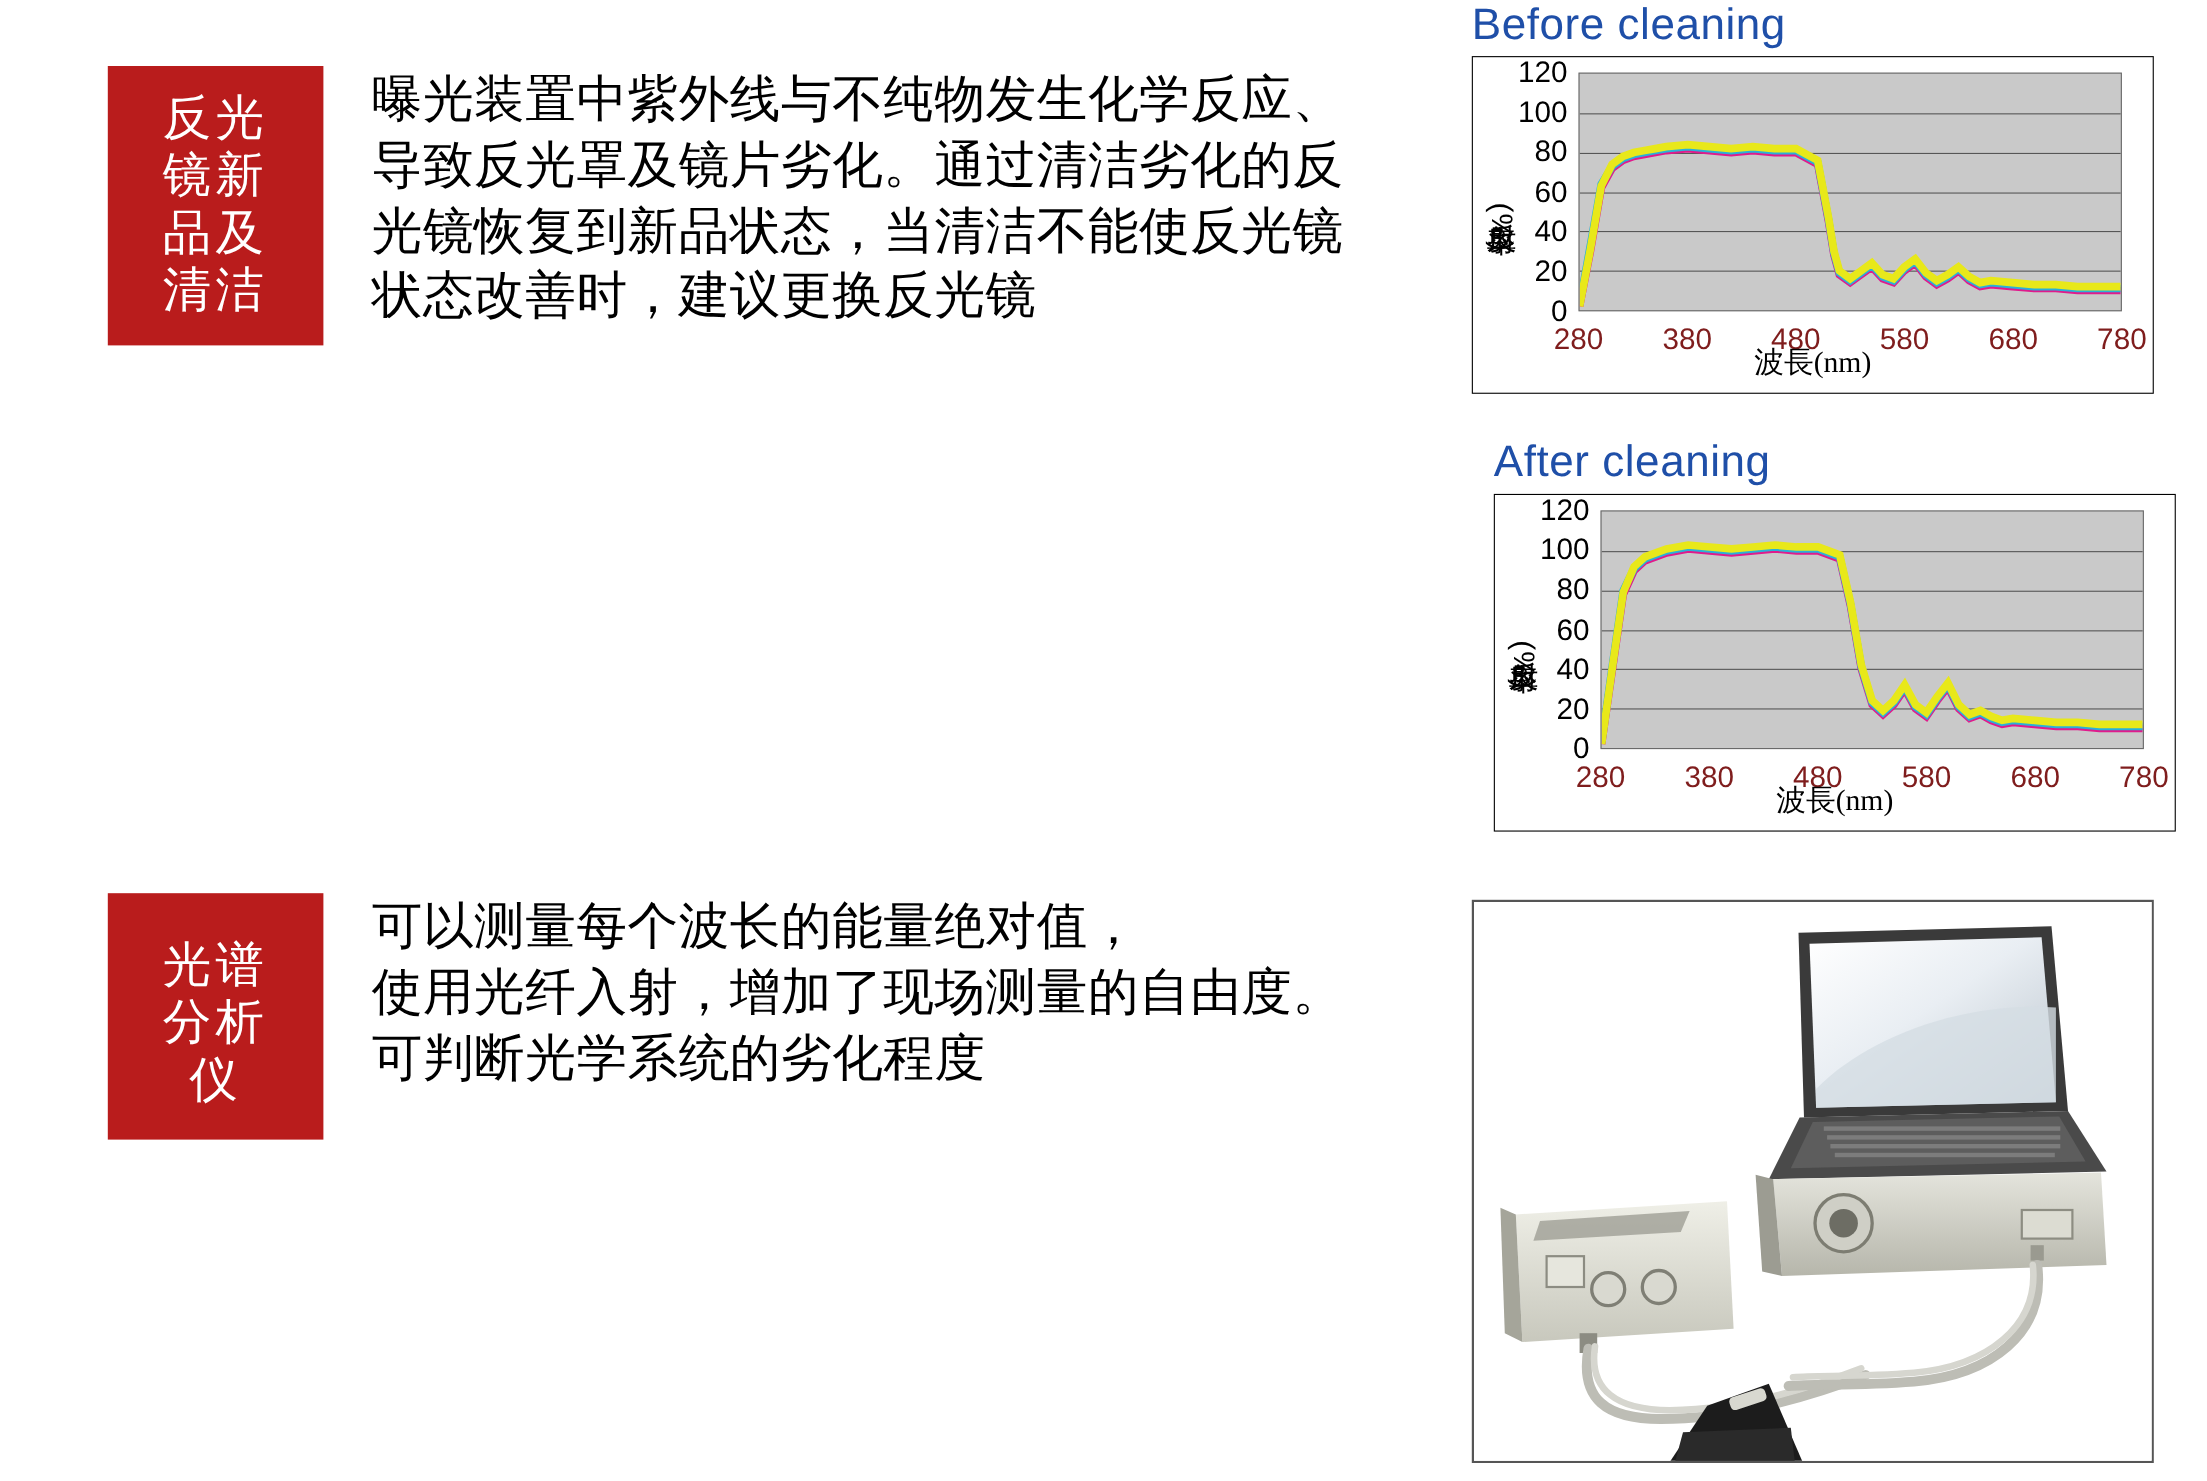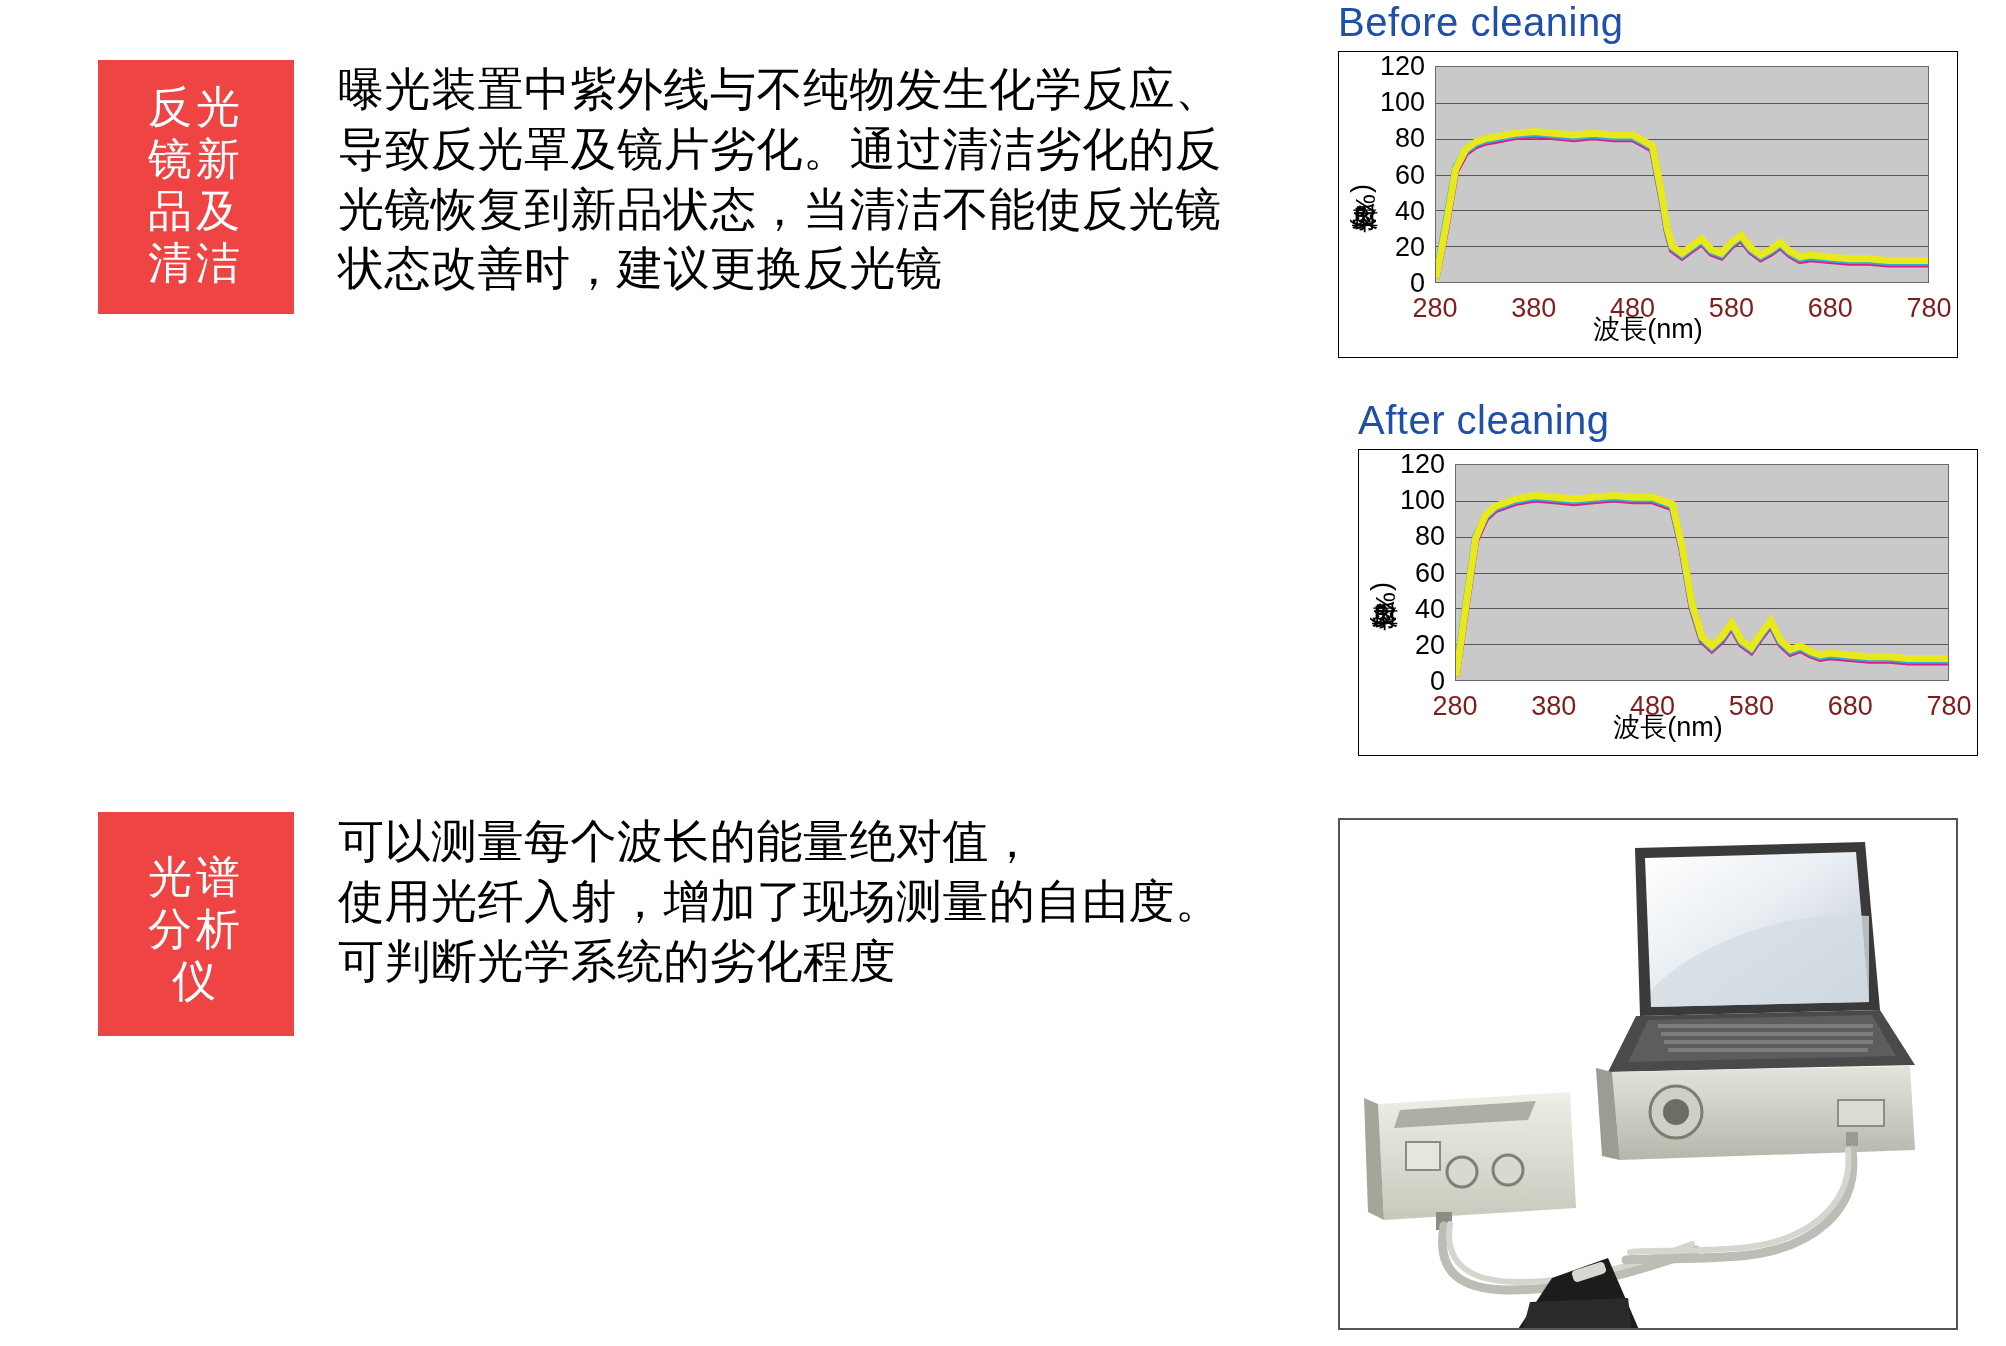--- a/index.html
+++ b/index.html
@@ -17,21 +17,21 @@
 
   
   .row {
     position: absolute;
     display: flex;
     align-items: flex-start;
   }
 
   .tag {
     width: 196px;
-    background: #ef4444;
+    background: #b91c1c;
     color: #ffffff;
     text-align: center;
     font-family: "Liberation Serif", "DejaVu Serif", serif;
     font-size: 44px;
     line-height: 1.18;
     letter-spacing: 4px;
     padding: 22px 0 24px 0;
     box-sizing: border-box;
     flex: 0 0 auto;
   }
@@ -114,21 +114,21 @@
     font-family: "Liberation Sans", "DejaVu Sans", sans-serif;
     font-size: 27px;
     color: #000;
     letter-spacing: 1px;
   }
   .xlabel {
     position: absolute;
     left: 50%;
     bottom: 10px;
     transform: translateX(-50%);
-    font-family: Liberation Sans, sans-serif;
+    font-family: Liberation Serif, serif;
     font-size: 27px;
     color: #000;
   }
 
   svg.trace { position: absolute; inset: 0; width: 100%; height: 100%; }
 
   
   .photo-frame {
     position: absolute;
     border: 2px solid #555555;

